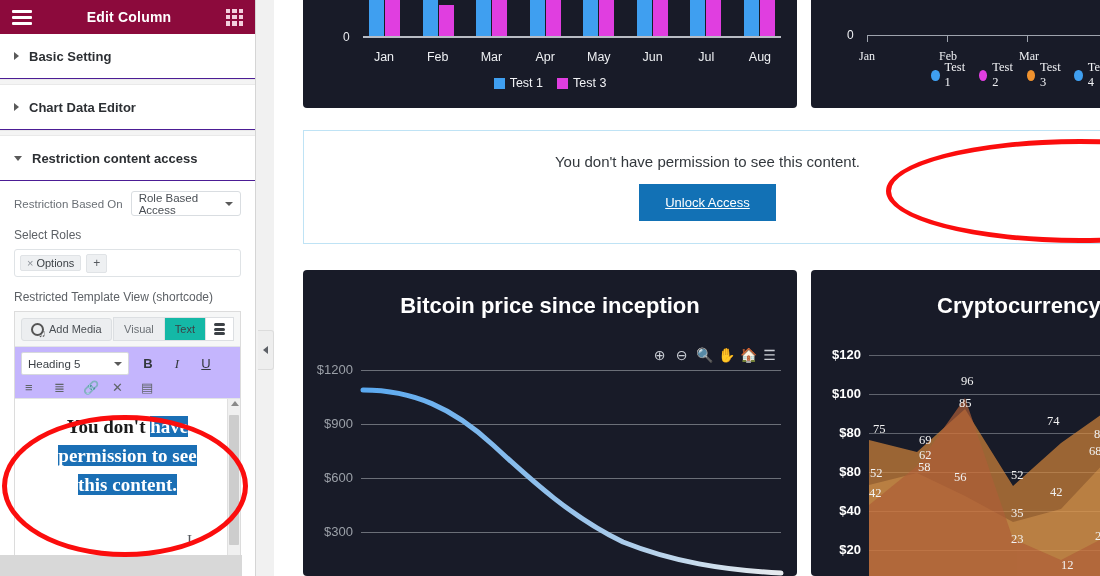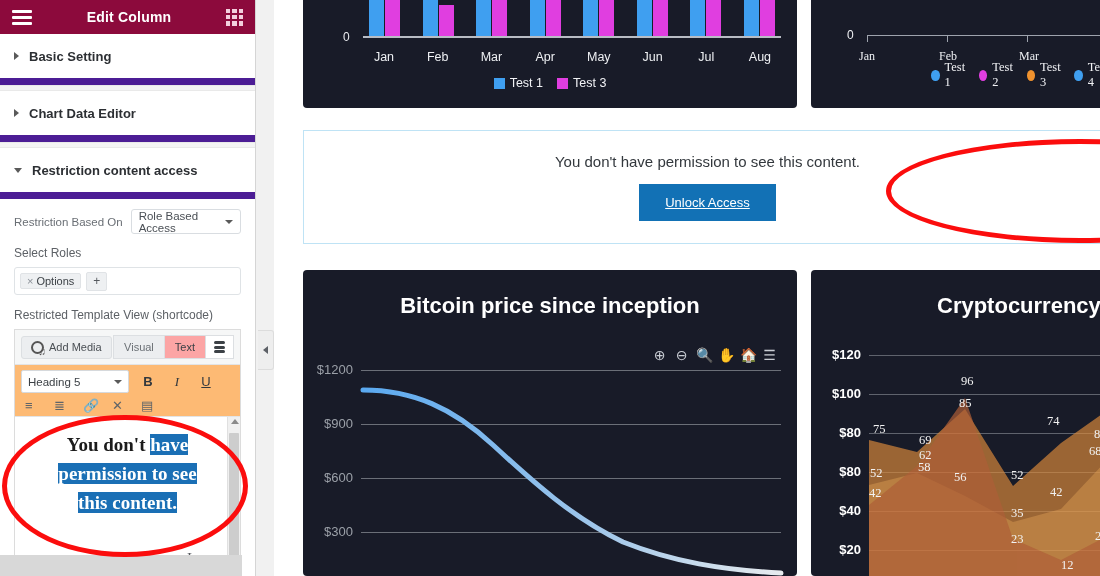--- a/index.html
+++ b/index.html
@@ -21,21 +21,21 @@
     height: 34px; background: #8c0a3c; color: #fff;
     display: flex; align-items: center; justify-content: space-between;
     padding: 0 12px; flex: 0 0 34px;
   }
   .sb-title { font-size: 14px; font-weight: 600; letter-spacing: .2px; }
   .hamburger { width: 20px; height: 15px; display:flex; flex-direction:column; justify-content:space-between; cursor:pointer; }
   .hamburger i { display:block; height:3px; background:#fff; border-radius:1px; }
   .grid-icon { width: 17px; height: 17px; display:grid; grid-template-columns: repeat(3, 1fr); grid-template-rows: repeat(3,1fr); gap:2px; cursor:pointer; }
   .grid-icon i { background:#f3cfdd; display:block; }
 
-  .accordion { border-bottom: 7px solid #4c1d95; background:#fff; }
+  .accordion { border-bottom: 1px solid #4c1d95; background:#fff; }
   .acc-row {
     height: 44px; display:flex; align-items:center; gap:10px;
     padding: 0 14px; cursor: pointer; font-size: 13px; color:#2c2f33; font-weight: 600;
   }
   .caret-right { width:0;height:0;border-left:5px solid #5a5a5a;border-top:4px solid transparent;border-bottom:4px solid transparent; }
   .caret-down { width:0;height:0;border-top:5px solid #5a5a5a;border-left:4px solid transparent;border-right:4px solid transparent; }
   .acc-gap { height:6px; background:#f4f4f4; border-top:1px solid #e9e9e9; border-bottom:1px solid #e9e9e9;}
 
   .panel-body { padding: 10px 14px 0 14px; background:#fff; flex:1; overflow:hidden; }
   .field-row { display:flex; align-items:center; gap:8px; margin-bottom:12px; }
@@ -57,27 +57,27 @@
 
   
   .editor-wrap { border:1px solid #dcdcdc; background:#f6f7f7; margin-top:2px; }
   .ed-top { display:flex; align-items:center; justify-content:space-between; padding:5px 6px; background:#f6f7f7; }
   .add-media { display:flex; align-items:center; gap:5px; background:#eceef0; border:1px solid #dcdfe2; border-radius:3px; font-size:11px; color:#4a4f54; padding:4px 9px; cursor:pointer;}
   .media-ico { width:13px;height:13px; position:relative; display:inline-block; }
   .media-ico::before{content:"";position:absolute;left:0;top:0;width:9px;height:9px;border:2px solid #555;border-radius:50%;}
   .media-ico::after{content:"\266B";position:absolute;right:-2px;bottom:-3px;font-size:10px;color:#555;}
   .ed-tabs { display:flex; }
   .ed-tab { font-size:11px; padding:5px 10px; color:#6b7075; background:#eceef0; border:1px solid #dcdfe2; border-right:none; cursor:pointer;}
-  .ed-tab.active { background:#fca5a5; color:#3c4146; }
+  .ed-tab.active { background:#14b8a6; color:#3c4146; }
   .ed-tab.icon { border-right:1px solid #dcdfe2; padding:5px 8px; background:#fff;}
   .db-ico { display:block; width:11px; height:12px; position:relative; }
   .db-ico i{position:absolute;left:0;width:11px;height:3px;background:#3c4146;border-radius:2px;}
   .db-ico i:nth-child(1){top:0}.db-ico i:nth-child(2){top:4.5px}.db-ico i:nth-child(3){top:9px}
 
-  .ed-toolbar { background:#fdba74; border-top:1px solid #e2e4e6; padding:5px 6px; }
+  .ed-toolbar { background:#c4b5fd; border-top:1px solid #e2e4e6; padding:5px 6px; }
   .tb-row { display:flex; align-items:center; gap:9px; margin-bottom:5px; }
   .heading-sel { width:108px; height:23px; background:#fff; border:1px solid #d6d9dc; border-radius:2px; display:flex; align-items:center; justify-content:space-between; padding:0 6px; font-size:11.5px; color:#3c4146; cursor:pointer;}
   .tb-btn { font-size:13px; color:#33383d; width:20px; text-align:center; cursor:pointer; }
   .tb-row2 { display:flex; align-items:center; gap:14px; padding-left:4px;}
   .ico-sm { width:15px; height:13px; position:relative; display:inline-block; cursor:pointer; color:#5f6468; font-size:13px; }
 
   .ed-content { background:#fff; border-top:1px solid #e2e4e6; height:190px; position:relative; overflow:hidden; padding-top:14px;}
   .ed-scroll { position:absolute; right:0; top:0; width:13px; height:100%; background:#f0f0f0; border-left:1px solid #e0e0e0; }
   .ed-scroll .thumb { position:absolute; top:16px; left:1px; width:10px; height:130px; background:#cdcdcd; border-radius:1px;}
   .ed-scroll .arrow-up { position:absolute; top:2px; left:3px; width:0;height:0;border-bottom:5px solid #8a8a8a;border-left:4px solid transparent;border-right:4px solid transparent;}

